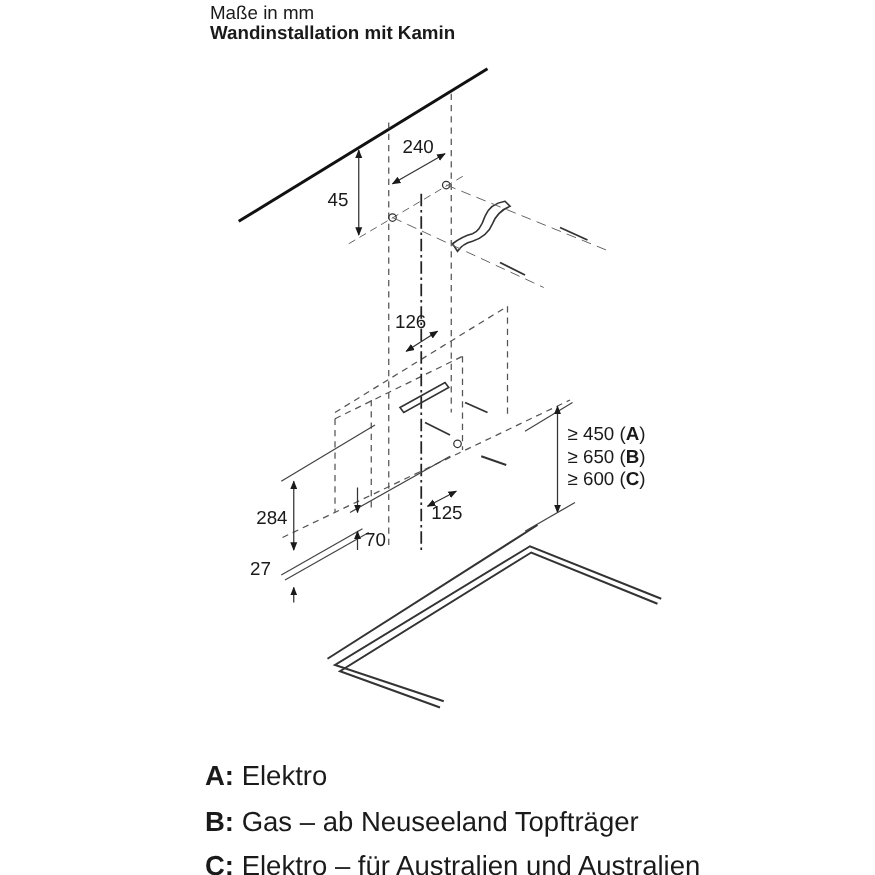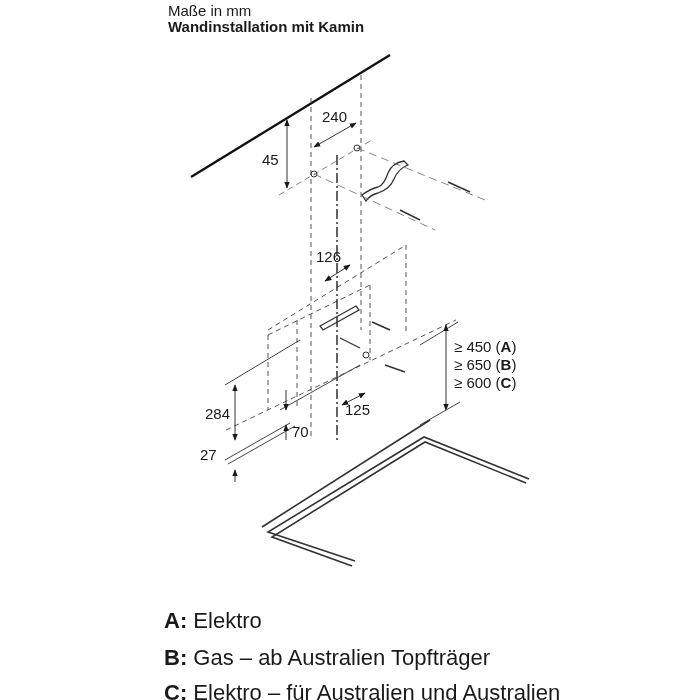--- a/index.html
+++ b/index.html
@@ -97,14 +97,14 @@
   <text class="req" x="454" y="388"><tspan>≥ 600 (</tspan><tspan font-weight="bold">C</tspan><tspan>)</tspan></text>
 
   <g stroke="#333" stroke-width="1.6" fill="none">
     <line x1="262" y1="527" x2="430" y2="420"></line>
     <polyline points="355,561 268,532 424,437 529,479"></polyline>
     <polyline points="352,566 272,537 425,442 526,483"></polyline>
   </g>
 </svg>
 
 <div class="legend l1"><b>A:</b><span> Elektro</span></div>
-<div class="legend l2"><b>B:</b><span> Gas – ab Australien Topfträger</span></div>
+<div class="legend l2"><b>B:</b><span> Gas – ab Neuseeland Topfträger</span></div>
 <div class="legend l3"><b>C:</b><span> Elektro – für Australien und Australien</span></div>
 
 </body></html>

